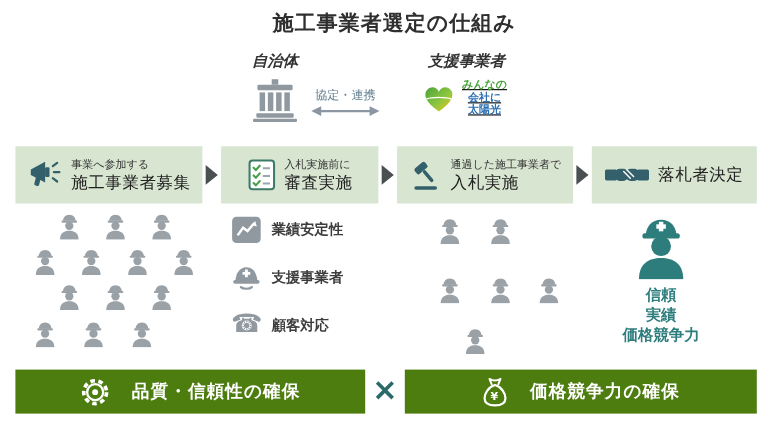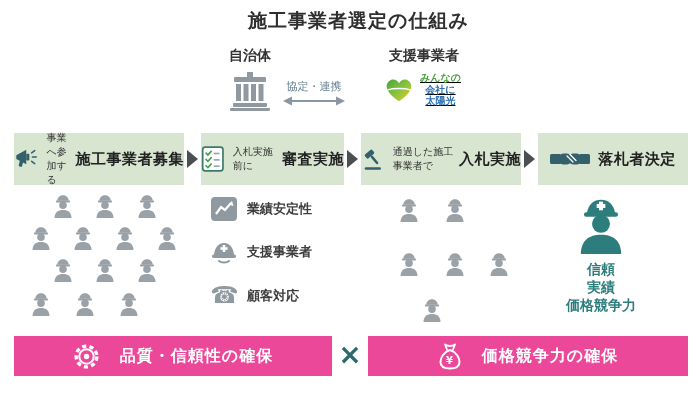--- a/index.html
+++ b/index.html
@@ -11,37 +11,37 @@
     overflow:hidden;
   }
   .abs { position:absolute; }
 
   .title {
     top:8px; left:0; width:700px;
     text-align:center; font-size:19px; font-weight:bold;
     color:#2f2f2f; letter-spacing:1px;padding-left:17px;
   }
 
-  .org-label { font-size:14px; font-weight:bold; color:#333; text-align:center; }
+  .org-label { font-size:14px; font-weight:bold; color:#333; text-align:center;font-style:italic; }
   .coop-label { font-size:11px; color:#5f7d8d; text-align:center; }
 
   .logo-wrap { display:flex; align-items:center; gap:4px; }
   .logo-text { font-size:10px; font-weight:bold; line-height:1.15; text-align:center;text-decoration:underline; }
   .logo-l1 { color:#4aa23c; }
   .logo-l2 { color:#2d6fb0; }
   .logo-l3 { color:#2d6fb0; }
 
   .step-box {
     top:133px; height:52px;
     background:#d8e6d1;
     display:flex; align-items:center; justify-content:center; gap:8px;
   }
-  .step-text { display:flex; flex-direction:row; align-items:center; }
+  .step-text { display:flex; flex-direction:column; align-items:flex-start; }
   .step-pre { font-size:10px; color:#333; }
-  .step-main { font-size:15px; font-weight:bold; color:#222; letter-spacing:0.5px; white-space:nowrap; }
+  .step-main { font-size:15px; font-weight:normal; color:#222; letter-spacing:0.5px; white-space:nowrap; }
   .step-arrow {
     top:150px; width:0; height:0;
     border-left:11px solid #4a4f52;
     border-top:9px solid transparent;
     border-bottom:9px solid transparent;
   }
 
   .worker { position:absolute; width:26px; height:26px; color:#9aa1a7; }
   .worker-big { position:absolute; width:62px; height:62px; color:#2e7d7d; }
 
@@ -49,21 +49,21 @@
   .criteria-label { font-size:13px; font-weight:bold; color:#3d3d3d; white-space:nowrap; }
   .phone-glyph { font-size:23px; color:#9199a0; line-height:1; width:28px; text-align:center; }
 
   .traits {
     text-align:center; color:#2e7d7d; font-weight:bold;
     font-size:14px; line-height:1.3;
   }
 
   .banner {
     top:336px; height:40px;
-    background:#ec4899; color:#ffffff;
+    background:#4d7c0f; color:#ffffff;
     display:flex; align-items:center; justify-content:center; gap:20px;
     font-size:16px; font-weight:bold; letter-spacing:1px; white-space:nowrap;
   }
   .multiply {
     top:338px; font-size:28px; font-weight:bold; color:#2a6a6a;
     width:28px; text-align:center;
   }
 </style>
 </head>
 <body>

